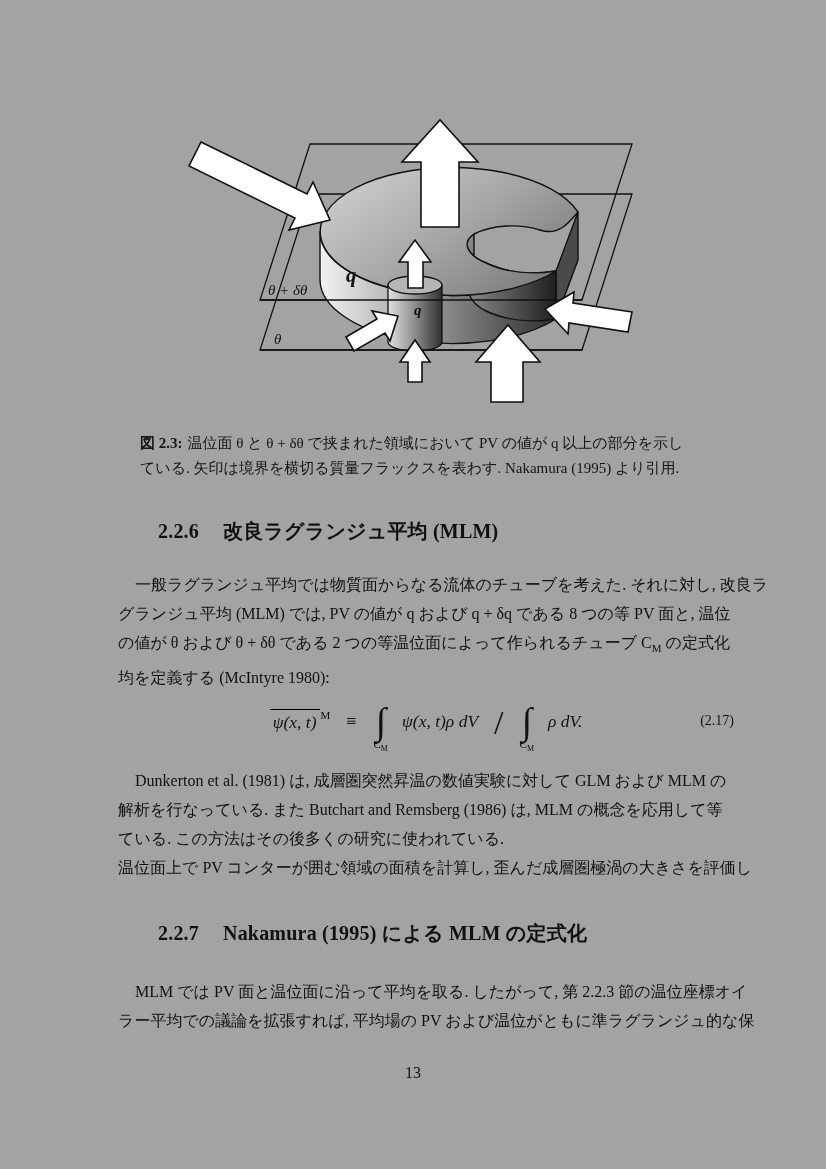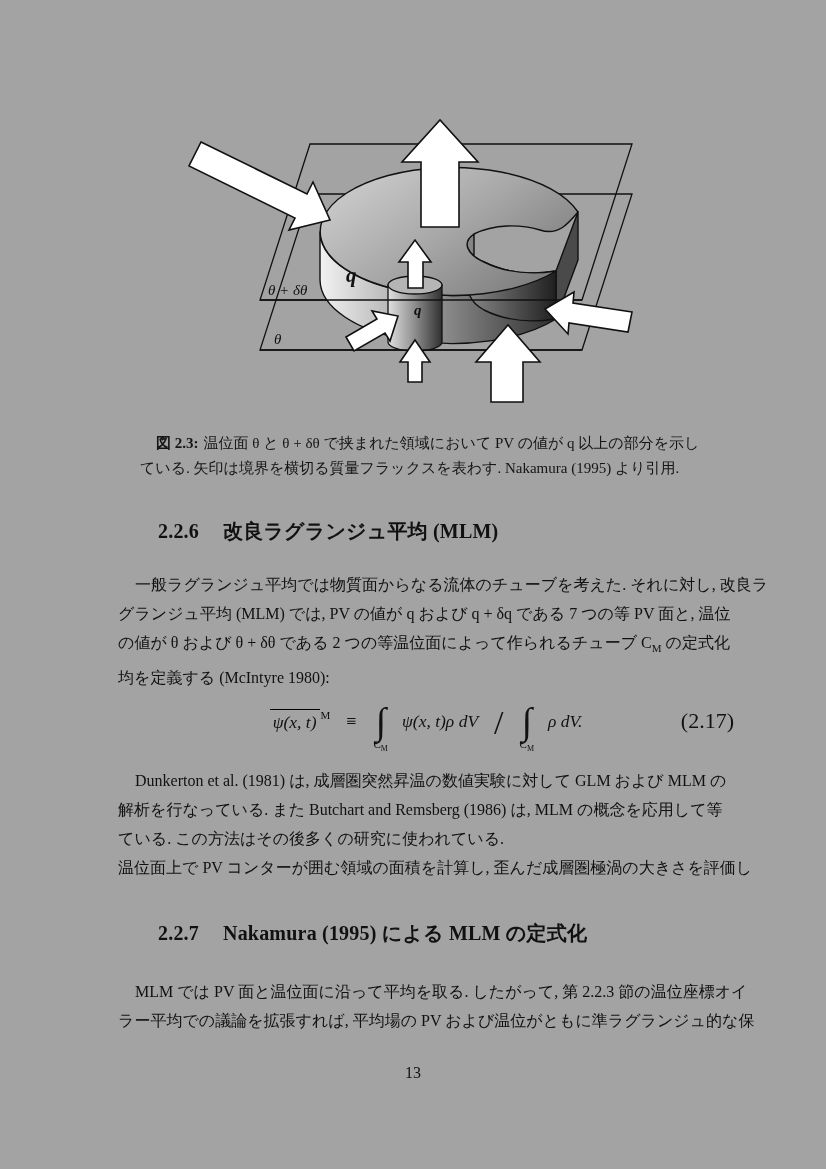--- a/index.html
+++ b/index.html
@@ -10,21 +10,21 @@
     margin:0 auto;
     font-family:"Liberation Serif","DejaVu Serif",serif;
     color:#111;
     overflow:hidden;
   }
   .figure-svg{position:absolute;left:168px;top:112px;}
   .fig-caption{
     position:absolute;left:140px;top:431px;width:582px;
     font-size:15px;line-height:24.5px;color:#151515;
   }
-  .cap-label{font-weight:bold;margin-right:5px;margin-left:16px;}
+  .cap-label{font-weight:bold;margin-right:5px;}
   .sec-head{
     position:absolute;left:118px;
     font-weight:bold;font-size:20px;letter-spacing:0.2px;
     white-space:nowrap;
     margin-left:40px;
   }
   .sec-head .h-num{margin-right:24px;}
   .para{
     position:absolute;left:118px;width:616px;
     font-size:16px;line-height:29px;color:#111;
@@ -43,21 +43,21 @@
   .ovl{display:inline-block;border-top:1.4px solid #000;padding:2px 3px 0 3px;}
   .eq-sup{font-style:normal;font-size:11px;position:relative;top:-9px;left:1px;}
   .eq-rel{font-style:normal;font-size:18px;margin:0 3px;}
   .int-group{display:inline-flex;flex-direction:column;align-items:center;transform:translateY(8px);}
   .int-sign{font-style:normal;font-size:38px;line-height:0.85;}
   .int-limit{font-style:normal;font-size:11px;margin-top:1px;}
   .int-limit sub{font-size:8px;}
   .big-slash{font-style:normal;font-size:34px;font-weight:normal;transform:translateY(2px);margin:0 2px;}
   .eq-number{
     position:absolute;right:0;top:50%;transform:translateY(-50%);
-    font-size:22px;font-style:normal;
+    font-size:14px;font-style:normal;
   }
   .page-num{
     position:absolute;top:1064px;left:0;width:100%;
     text-align:center;font-size:16px;
   }
 </style>
 </head>
 <body>
 
 <div class="page">
@@ -129,21 +129,21 @@
     <div class="tl"><span class="cap-label">図 2.3:</span><span>温位面 θ と θ + δθ で挟まれた領域において PV の値が q 以上の部分を示し</span></div>
     <div class="tl">ている. 矢印は境界を横切る質量フラックスを表わす. Nakamura (1995) より引用.</div>
   </div>
 
   <div class="sec-head" style="top:518px">
     <span class="h-num">2.2.6</span><span class="h-title">改良ラグランジュ平均 (MLM)</span>
   </div>
 
   <div class="para" style="top:570px">
     <div class="tl indent">一般ラグランジュ平均では物質面からなる流体のチューブを考えた. それに対し, 改良ラ</div>
-    <div class="tl">グランジュ平均 (MLM) では, PV の値が q および q + δq である 7 つの等 PV 面と, 温位</div>
+    <div class="tl">グランジュ平均 (MLM) では, PV の値が q および q + δq である 8 つの等 PV 面と, 温位</div>
     <div class="tl"><span>の値が θ および θ + δθ である 2 つの等温位面によって作られるチューブ C</span><sub>M</sub><span> の定式化</span></div>
     <div class="tl">均を定義する (McIntyre 1980):</div>
   </div>
 
   <div class="equation">
     <div class="eq-body">
       <span><span class="ovl">ψ(x, t)</span><span class="eq-sup">M</span></span>
       <span class="eq-rel">≡</span>
       <span class="int-group">
           <span class="int-sign">∫</span>

